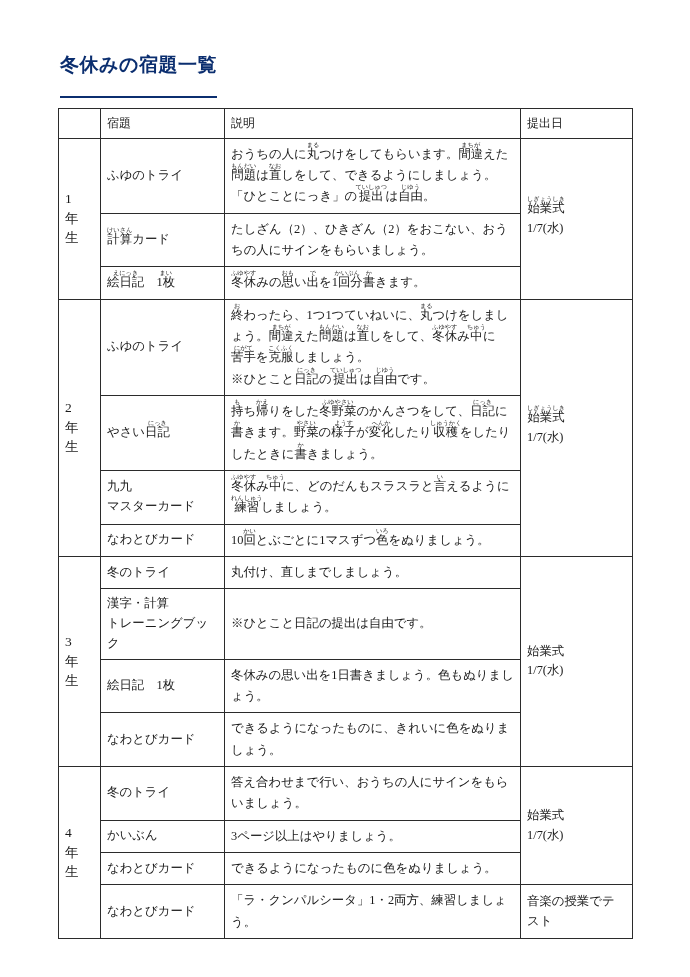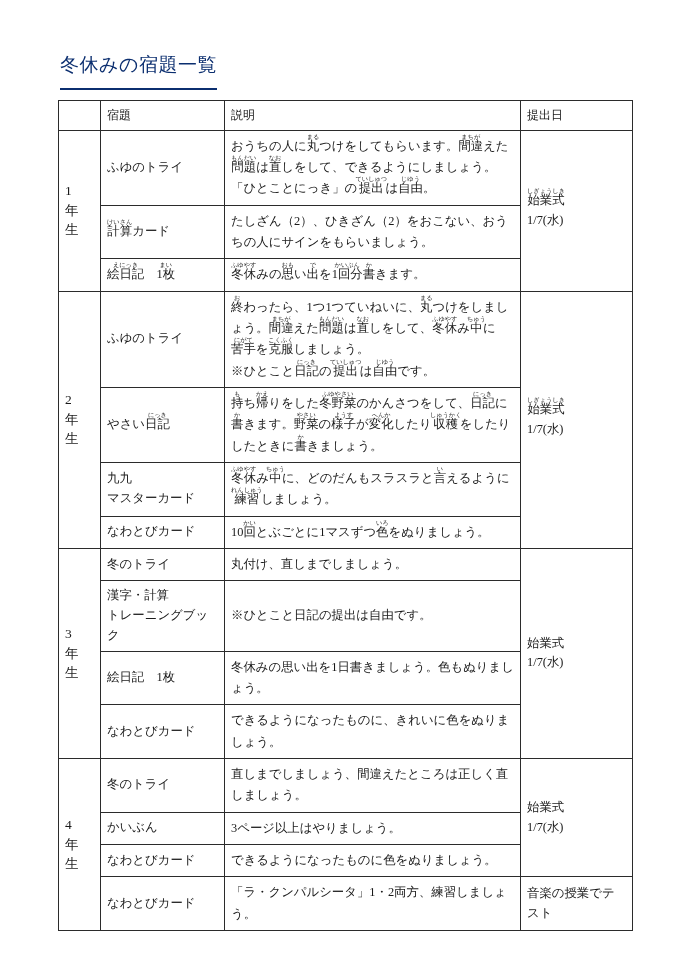--- a/index.html
+++ b/index.html
@@ -17,27 +17,27 @@
   .page {
     width: 690px;
     height: 977px;
     box-sizing: border-box;
     padding: 52px 58px 0 58px;
     position: relative;
   }
   .doc-title {
     font-family: "DejaVu Sans", "Liberation Sans", sans-serif;
     font-size: 19px;
-    font-weight: normal;
+    font-weight: bold;
     color: #0b2e6f;
     letter-spacing: 0.5px;
     margin: 0 0 10px 2px;
     display: inline-block;
     border-bottom: 2px solid #0b2e6f;
-    padding-bottom: 10px;
+    padding-bottom: 18px;
   }
   table.hw {
     border-collapse: collapse;
     width: 574px;
     table-layout: fixed;
     font-size: 12.4px;
     line-height: 1.55;
   }
   table.hw td, table.hw th {
     border: 1px solid #2b2b2b;
@@ -227,21 +227,21 @@
       <tr>
         <td class="grade" rowspan="4">
           <span>4</span>
           <span>年</span>
           <span>生</span>
         </td>
         <td class="task">
           <span>冬のトライ</span>
         </td>
         <td class="desc">
-          <span>直しまでしましょう、間違えたところは正しく直しましょう。</span>
+          <span>答え合わせまで行い、おうちの人にサインをもらいましょう。</span>
         </td>
         <td class="due" rowspan="3">
           始業式<br>1/7(水)
         </td>
       </tr>
       <tr>
         <td class="task">
           <span>かいぶん</span>
         </td>
         <td class="desc">

